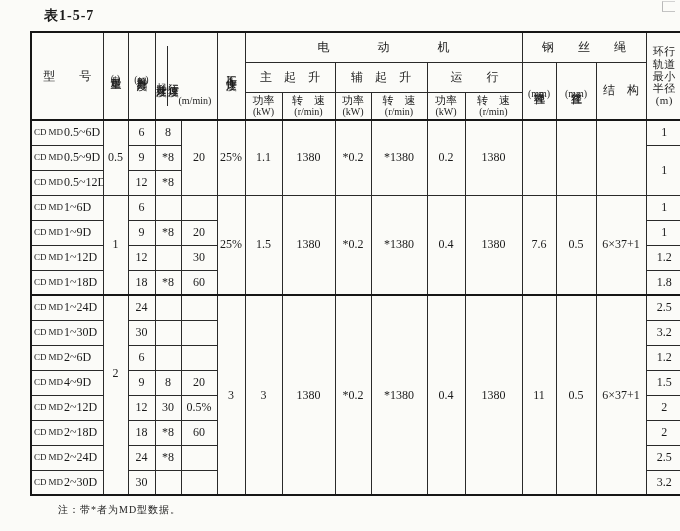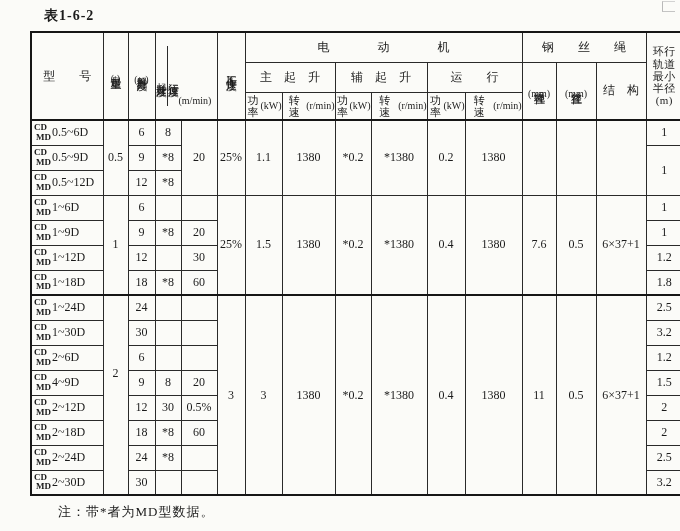--- a/index.html
+++ b/index.html
@@ -59,41 +59,41 @@
     line-height: 1;
     letter-spacing: 1px;
     display: inline-block;
   }
   .stackcell { display: flex; flex-direction: column; align-items: center; justify-content: center; gap: 2px; }
   .unit { font-size: 10px; line-height: 1.1; font-family: "Liberation Serif", serif; }
   .pairwrap { display: flex; flex-direction: row; align-items: flex-end; }
   .pair { display: flex; height: 60px; }
   .pair .half { flex: 1; display: flex; align-items: center; justify-content: center; }
   .pair .divl { border-left: 1px solid #2a2a2a; }
-  .h2line { display: flex; flex-direction: row; align-items: center; line-height: 1.1; }
+  .h2line { display: flex; flex-direction: column; align-items: center; line-height: 1.1; }
   .h2line .l1 { font-size: 11px; }
   .radius-head { font-size: 11px; line-height: 1.12; letter-spacing: 0.5px; }
   .radius-head div { white-space: nowrap; }
 
   .model-cell { text-align: left; }
   .mwrap { display: flex; align-items: center; padding-left: 2px; }
-  .mstack { display: inline-flex; flex-direction: column; font-size: 9px; line-height: 1.05; font-weight: bold; }
+  .mstack { display: inline-flex; flex-direction: row; font-size: 9px; line-height: 1.05; }
   .mstack .m2 { padding-left: 2px; }
   .msuf { font-size: 12px; margin-left: 1px; white-space: nowrap; }
   .cap-raise { vertical-align: middle; padding-bottom: 44px; }
 
-  .note { margin: 7px 0 0 28px; font-size: 13px; letter-spacing: 1px; }
+  .note { margin: 7px 0 0 28px; font-size: 10px; letter-spacing: 1px; }
 </style>
 </head>
 <body>
 
 <div class="corner-artifact"></div>
 
 <div class="title-row">
-  <span class="table-no">表1-6-2</span>
+  <span class="table-no">表1-5-7</span>
 </div>
 
 <table class="spec">
   <colgroup>
     <col style="width:72px">
       <col style="width:25px">
       <col style="width:27px">
     <col style="width:26px">
       <col style="width:36px">
       <col style="width:28px">

